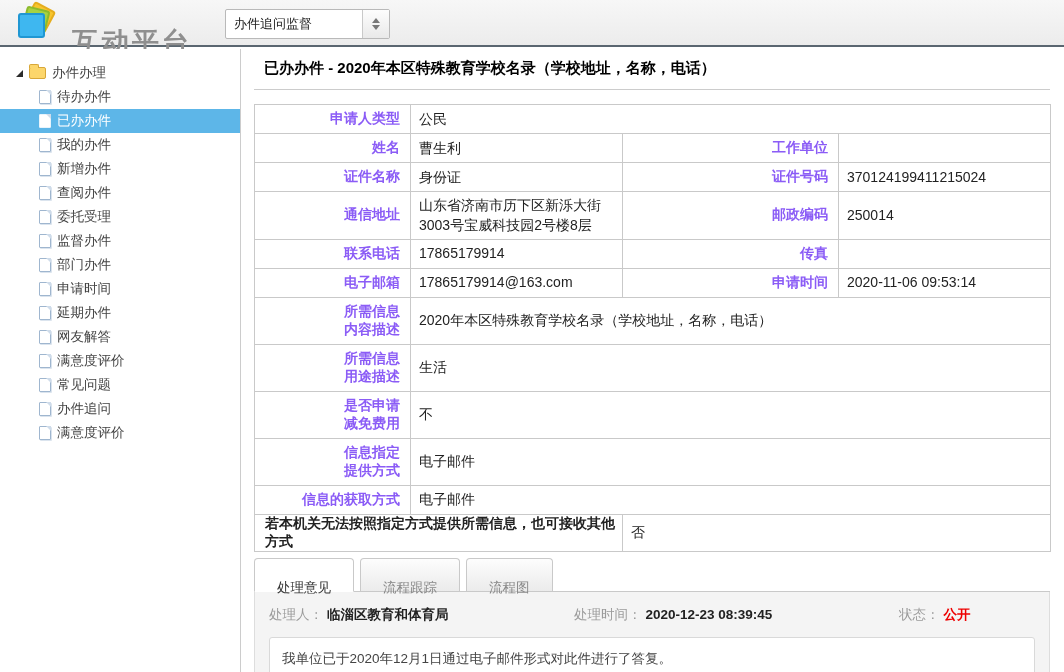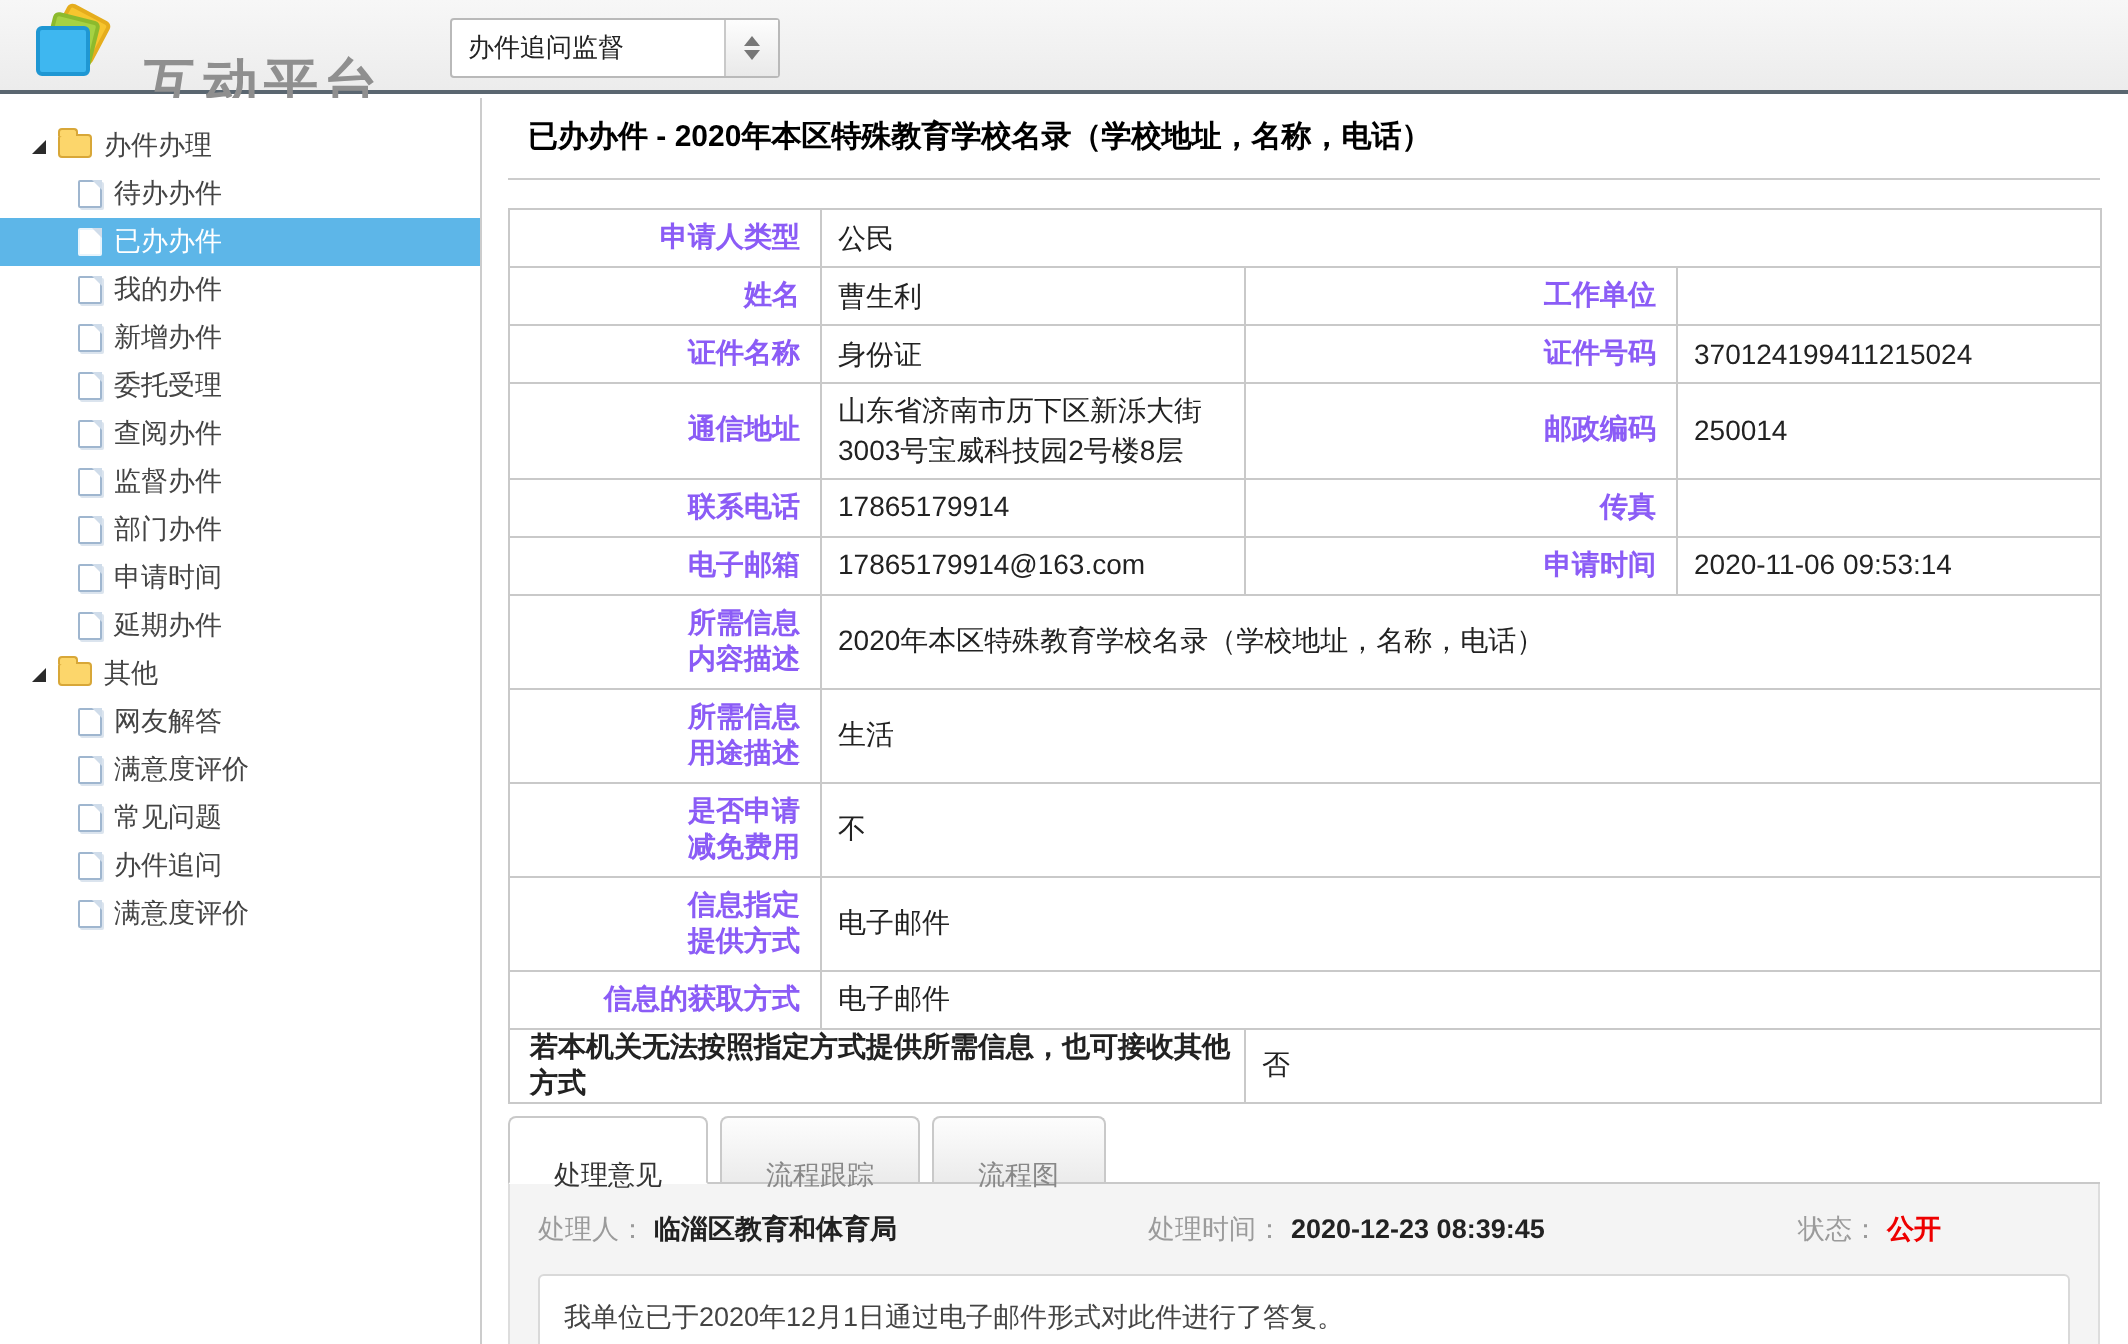--- a/index.html
+++ b/index.html
@@ -110,46 +110,41 @@
   <div class="tree-row tree-item">
     <span class="doc"></span>
     <span>我的办件</span>
   </div>
   <div class="tree-row tree-item">
     <span class="doc"></span>
     <span>新增办件</span>
   </div>
   <div class="tree-row tree-item">
     <span class="doc"></span>
+    <span>查阅办件</span>
+  </div>
+  <div class="tree-row tree-item">
+    <span class="doc"></span>
     <span>委托受理</span>
   </div>
   <div class="tree-row tree-item">
     <span class="doc"></span>
-    <span>查阅办件</span>
-  </div>
-  <div class="tree-row tree-item">
-    <span class="doc"></span>
     <span>监督办件</span>
   </div>
   <div class="tree-row tree-item">
     <span class="doc"></span>
     <span>部门办件</span>
   </div>
   <div class="tree-row tree-item">
     <span class="doc"></span>
     <span>申请时间</span>
   </div>
   <div class="tree-row tree-item">
     <span class="doc"></span>
     <span>延期办件</span>
-  </div>
-  <div class="tree-row tree-section">
-    <span class="toggle"></span>
-    <span class="folder"></span>
-    <span>其他</span>
   </div>
   <div class="tree-row tree-item">
     <span class="doc"></span>
     <span>网友解答</span>
   </div>
   <div class="tree-row tree-item">
     <span class="doc"></span>
     <span>满意度评价</span>
   </div>
   <div class="tree-row tree-item">

